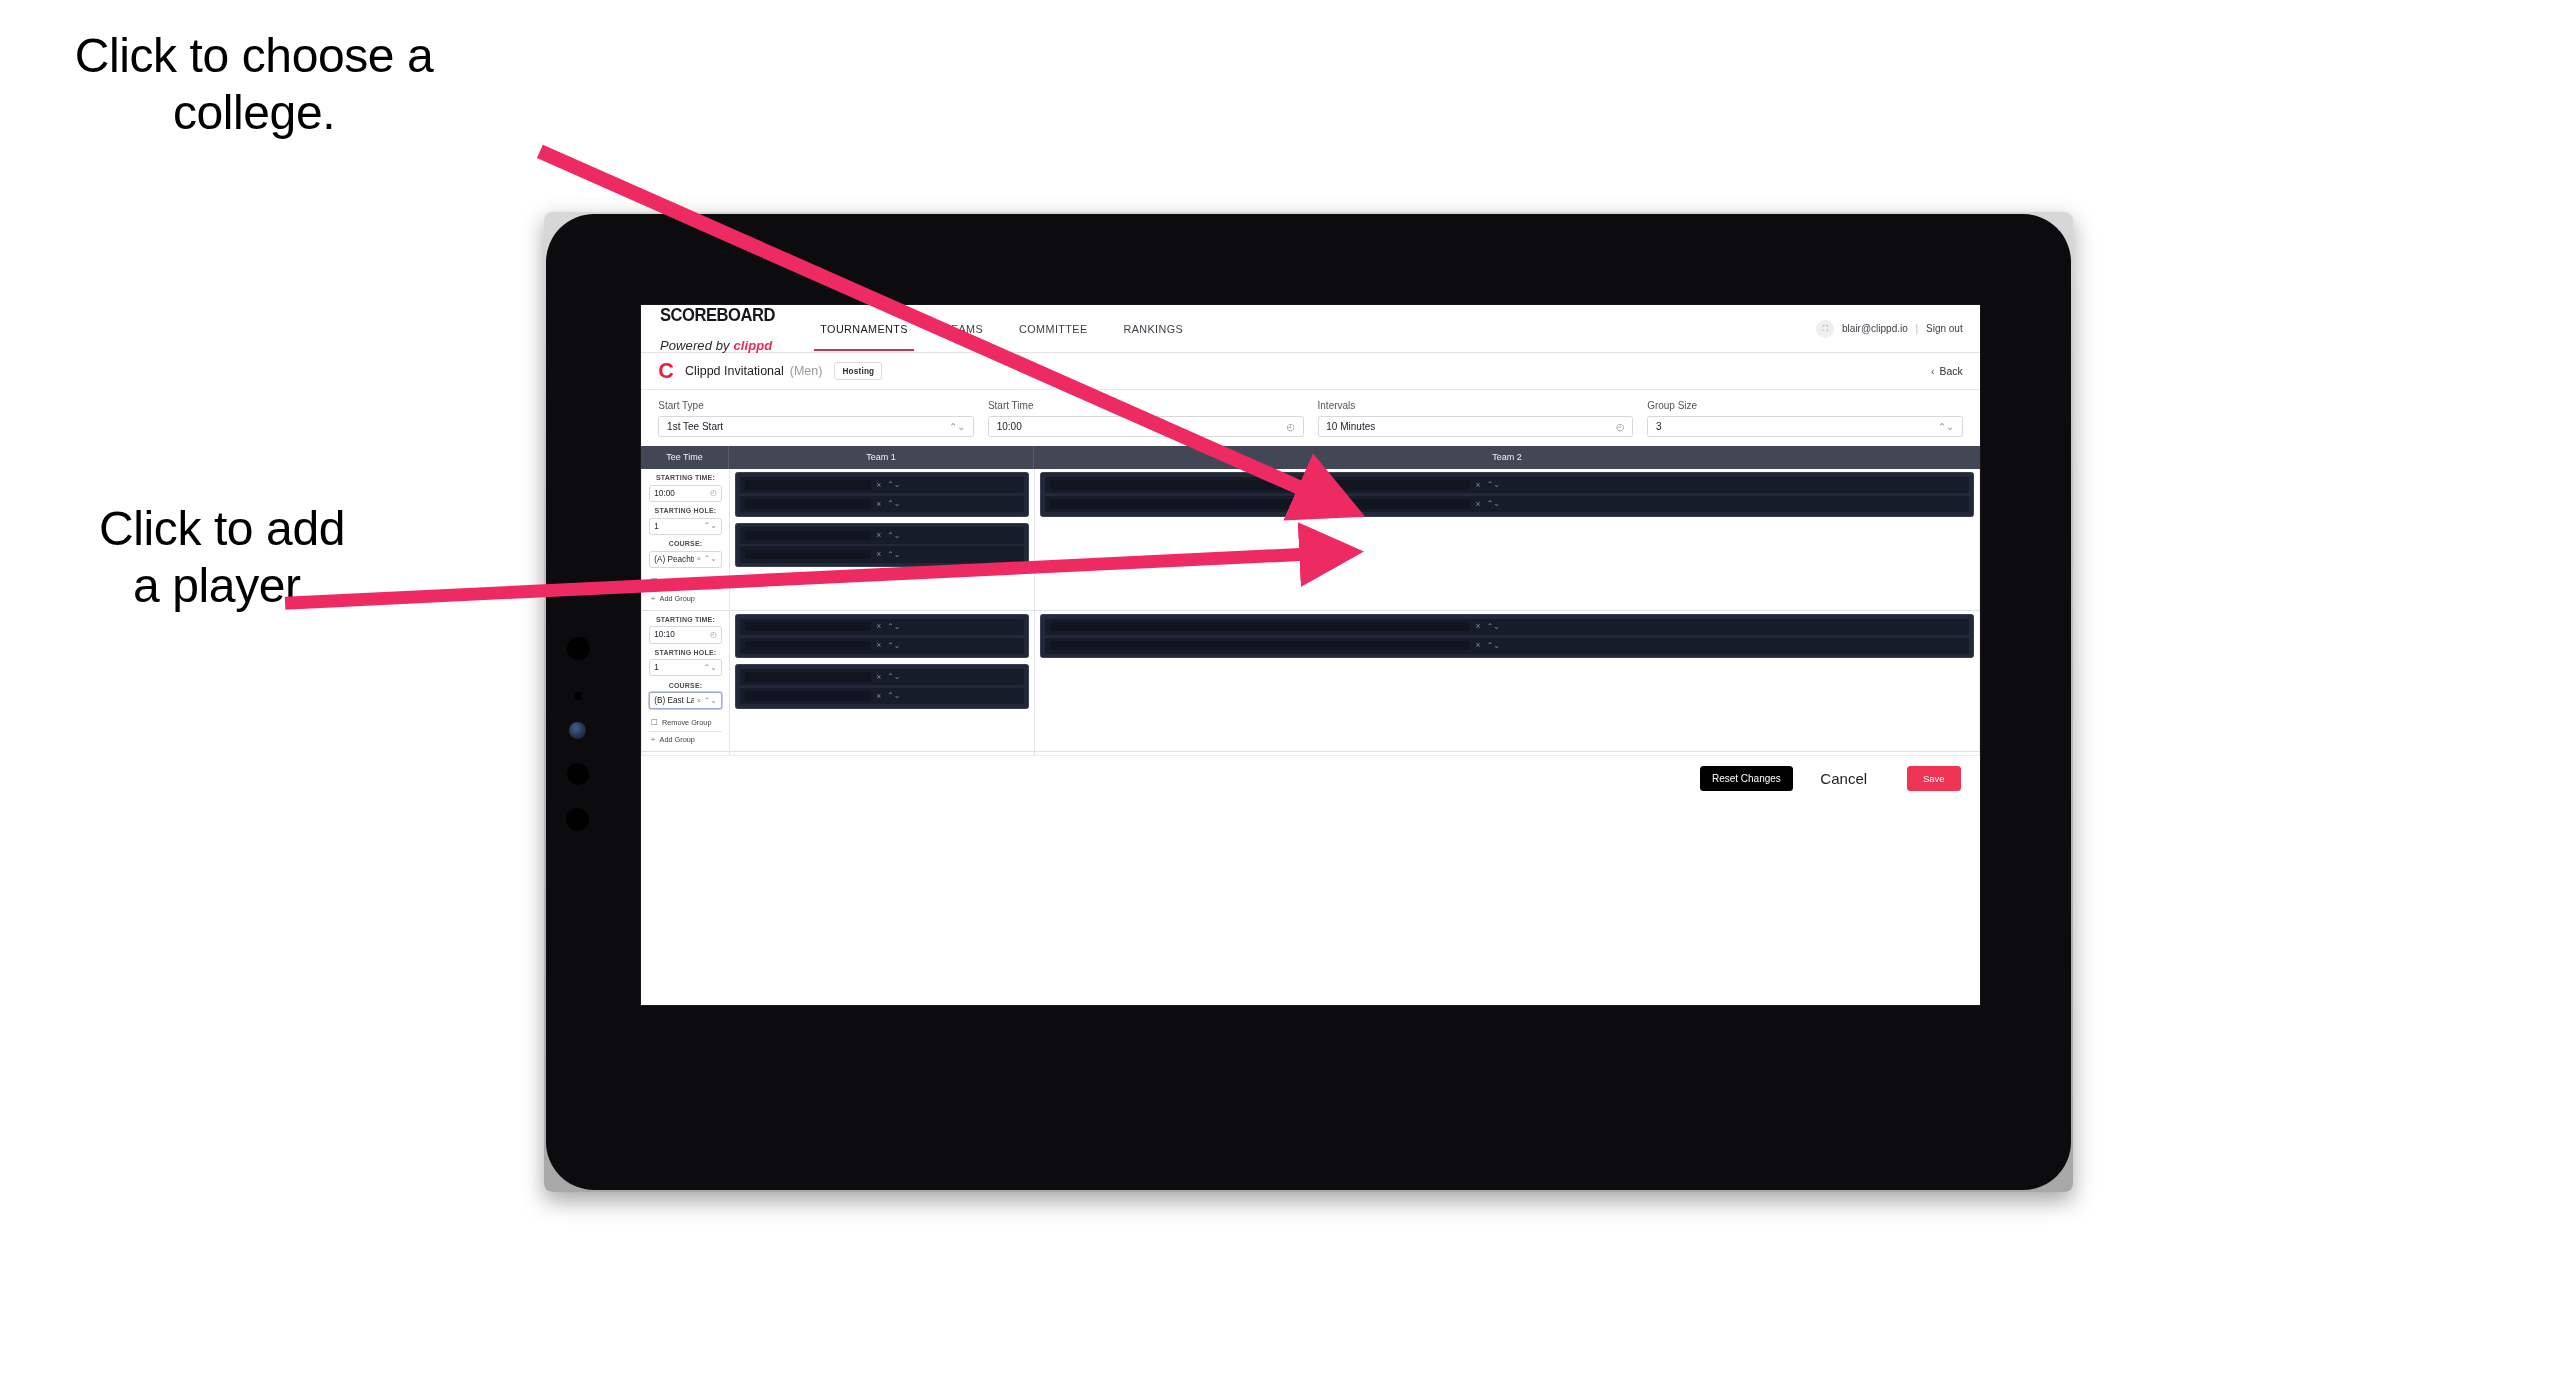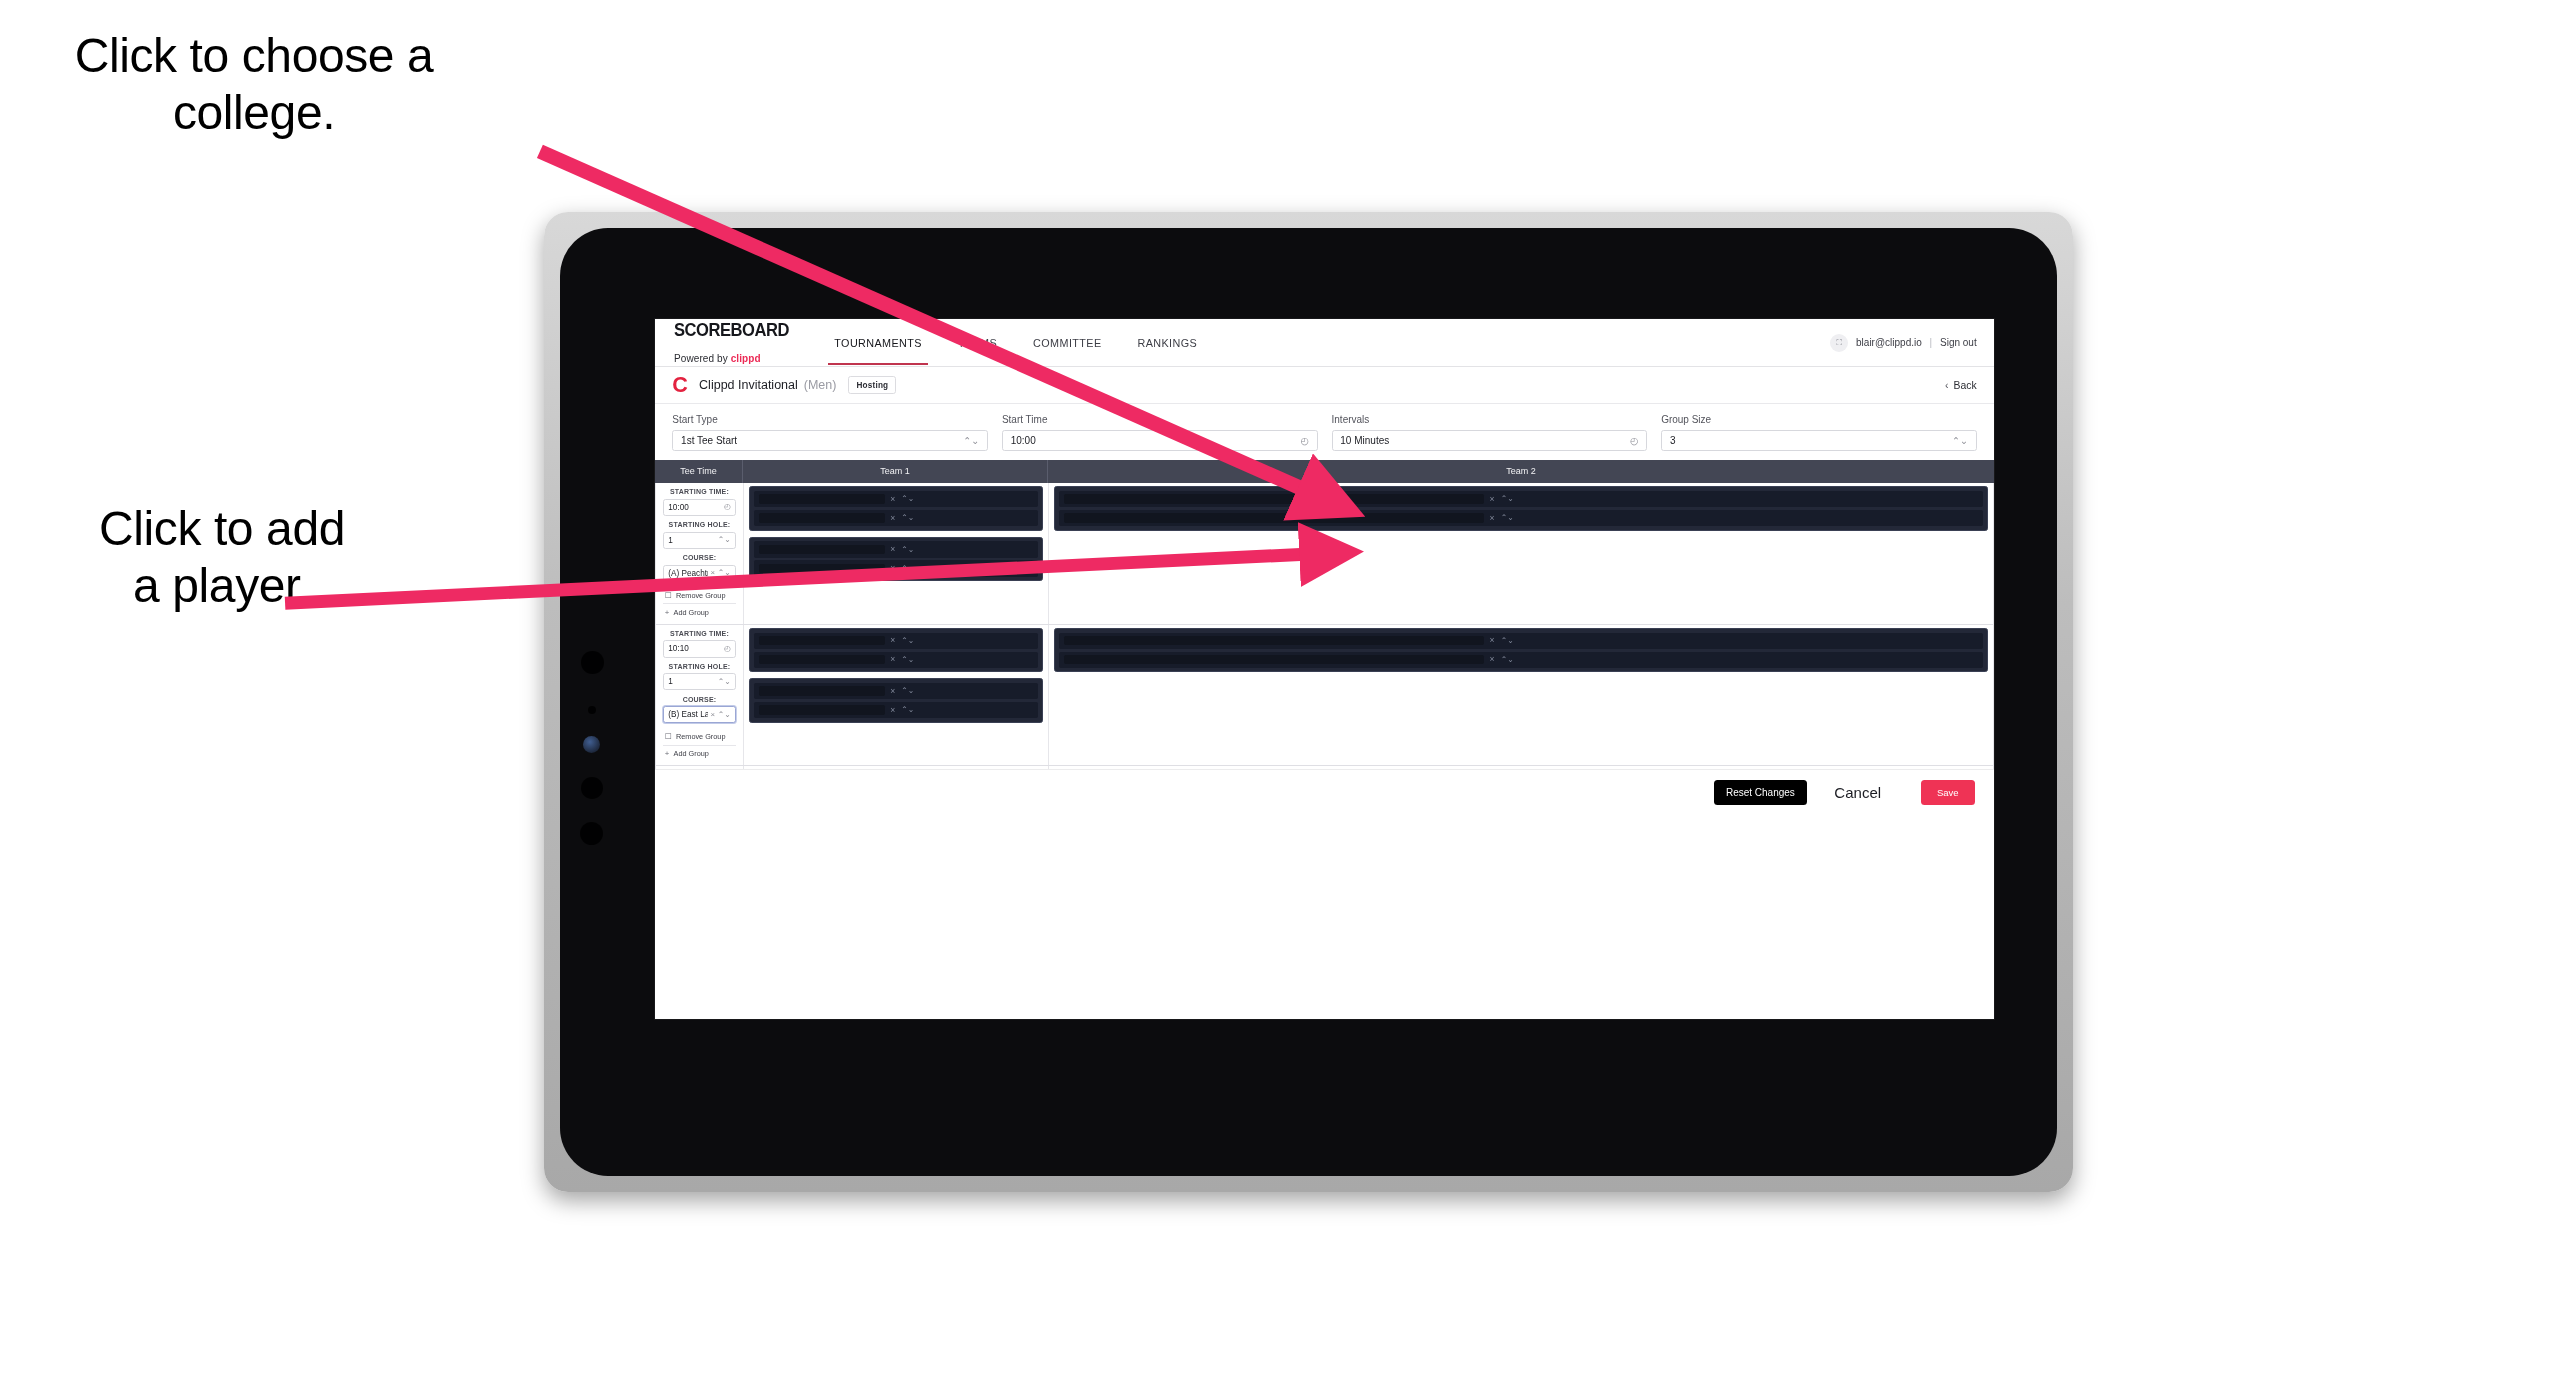--- a/index.html
+++ b/index.html
@@ -22,23 +22,23 @@
     text-align:center;
   }
   #annot-college{left:12px;top:28px;width:484px;}
   #annot-player{left:19px;top:501px;width:406px;}
 
   .arrow-svg{position:absolute;left:0;top:0;width:2576px;height:1386px;pointer-events:none;}
 
   
   #tablet{
     position:absolute;left:544px;top:212px;width:1529px;height:980px;
-    border-radius:24px;
+    border-radius:8px;
     background:linear-gradient(180deg,#d8d8d8 0%,#bdbdbd 40%,#a8a8a8 100%);
-    padding:16px;
+    padding:2px;
     box-sizing:border-box;
     box-shadow:0 8.6px 22.5px rgba(0,0,0,.35);
   }
   #tablet-body{
     width:100%;height:100%;
     border-radius:48px;
     background:#0c0c0e;
     box-sizing:border-box;
     position:relative;
     overflow:hidden;
@@ -63,21 +63,21 @@
     height:47px;display:flex;align-items:center;
     background:#fff;border-bottom:0.9px solid #e3e3e6;
     position:relative;
   }
   #brand{padding-left:19px;padding-right:17.3px;line-height:1;}
   #brand-word{
     font-family:"Liberation Sans", sans-serif;
     font-weight:bold;font-size:18px;letter-spacing:-0.5px;
     color:#16171c;transform:scaleX(.92);transform-origin:left;
   }
-  #brand-sub{font-size:10px;color:#2a2b31;margin-top:15px;letter-spacing:0.1px;}
+  #brand-sub{font-size:13px;color:#2a2b31;margin-top:15px;letter-spacing:0.1px;font-style:italic;}
   #brand-sub .pink{color:#ec2b56;font-weight:bold;}
   .navitem{
     font-size:10.8px;letter-spacing:0.4px;color:#3c3d45;
     padding:16.4px 18px 15.5px 18px;position:relative;cursor:pointer;
   }
   .navitem.active{color:#16171c;}
   .navitem.active:after{
     content:"";position:absolute;left:12px;right:12px;bottom:-0.9px;height:2.2px;background:#c0344e;
   }
   #nav-right{margin-left:auto;display:flex;align-items:center;padding-right:17.3px;gap:7.8px;}

